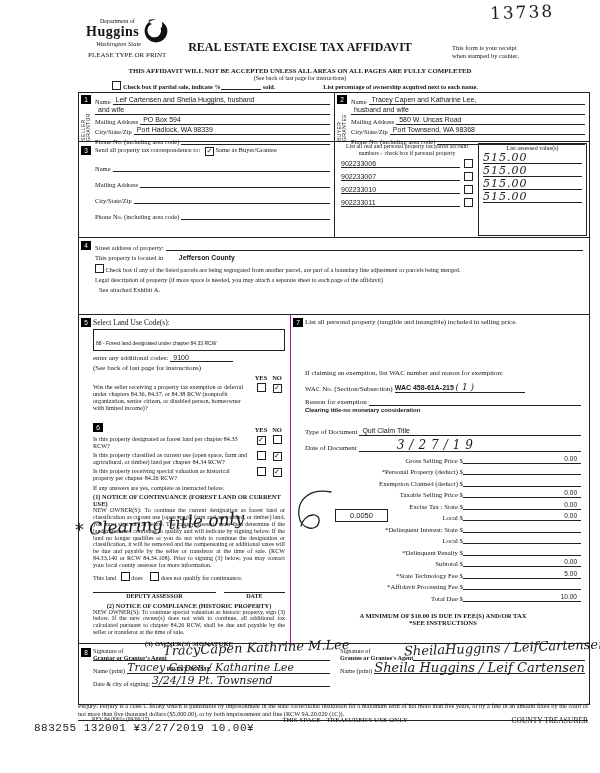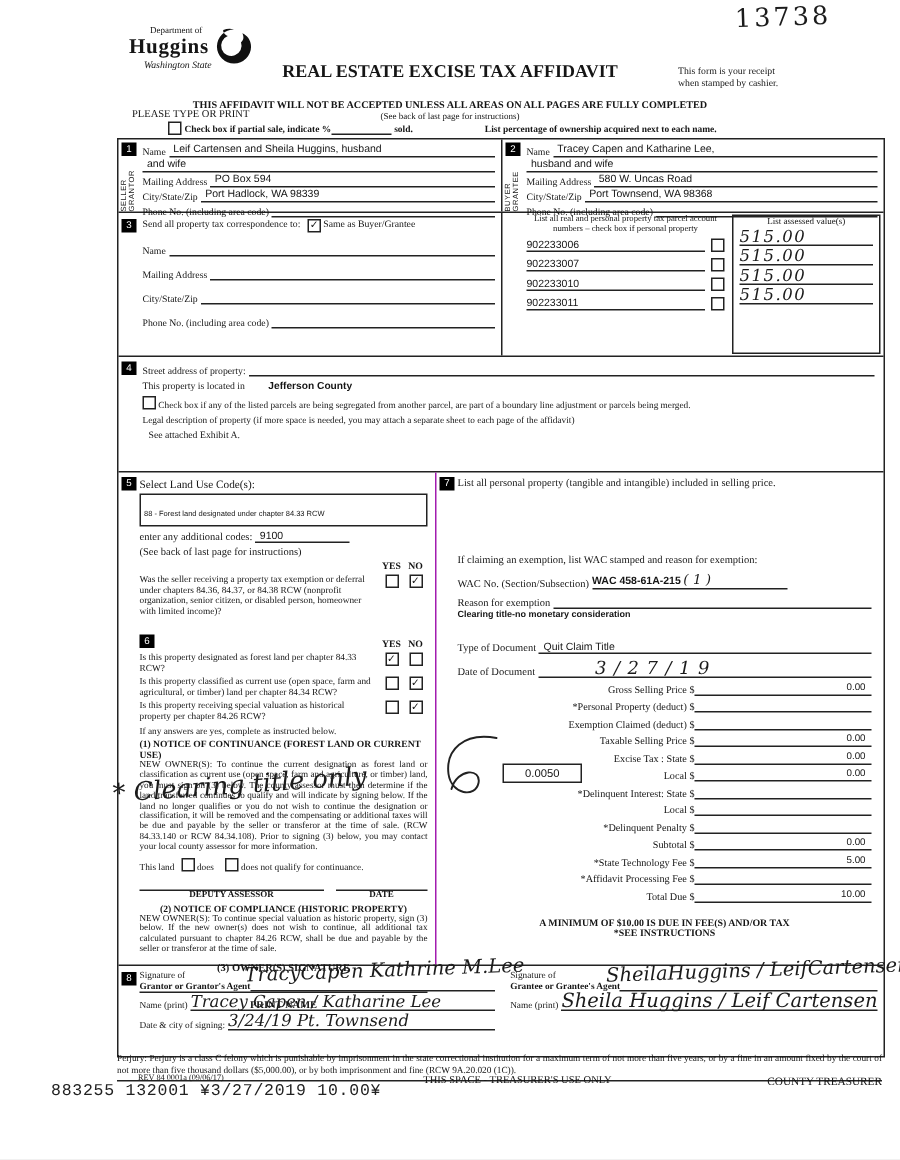--- a/index.html
+++ b/index.html
@@ -70,21 +70,21 @@
 
   <div class="abs ctr" style="left:150px;top:40px;width:300px">
     <div class="b t12">REAL ESTATE EXCISE TAX AFFIDAVIT</div>
   </div>
 
   <div class="abs t65" style="left:452px;top:44px;width:105px;line-height:1.25">
     <div>This form is your receipt</div>
     <div>when stamped by cashier.</div>
   </div>
 
-  <div class="abs t7" style="left:88px;top:72px">PLEASE TYPE OR PRINT</div>
+  <div class="abs t7" style="left:88px;top:51px">PLEASE TYPE OR PRINT</div>
 
   <div class="abs ctr b" style="left:60px;top:67px;width:480px;font-size:6.8px">THIS AFFIDAVIT WILL NOT BE ACCEPTED UNLESS ALL AREAS ON ALL PAGES ARE FULLY COMPLETED</div>
   <div class="abs ctr t6" style="left:60px;top:75px;width:480px">(See back of last page for instructions)</div>
 
   <div class="abs" style="left:112px;top:81px;width:460px;display:flex;align-items:flex-end">
     <span class="cb"></span>
     <span class="b" style="font-size:6.3px;margin-left:2px">Check box if partial sale, indicate %</span>
     <span class="ul" style="width:40px;height:7px"></span>
     <span class="b" style="font-size:6.3px;margin-left:2px">sold.</span>
     <span class="b" style="font-size:6.3px;margin-left:48px">List percentage of ownership acquired next to each name.</span>
@@ -159,21 +159,21 @@
           </div>
         <div class="fl t65" style="margin-top:7px">
             <span class="lbl">City/State/Zip</span>
             <span class="fill ul"></span>
           </div>
         <div class="fl t65" style="margin-top:7px">
             <span class="lbl">Phone No. (including area code)</span>
             <span class="fill ul"></span>
           </div>
       </div>
-      <div class="half" style="padding:1px 2px 1px 16px">
+      <div class="half" style="padding:1px 2px 1px 6px">
         <div style="display:flex;height:100%">
           <div style="width:132px">
             <div class="ctr" style="font-size:5.8px;line-height:1.15">
               <div>List all real and personal property tax parcel account</div>
               <div>numbers – check box if personal property</div>
             </div>
             <div class="fl" style="margin-top:3px">
                 <span class="ul typed" style="flex:1;font-size:7px">902233006</span>
                 <span class="cb" style="margin-left:4px"></span>
               </div>
@@ -298,21 +298,21 @@
         <div style="font-size:6.1px;line-height:1.12;text-align:justify">NEW OWNER(S): To continue special valuation as historic property, sign (3) below. If the new owner(s) does not wish to continue, all additional tax calculated pursuant to chapter 84.26 RCW, shall be due and payable by the seller or transferor at the time of sale.</div>
         <div class="ctr b t7" style="margin-top:4px">(3) OWNER(S) SIGNATURE</div>
         <div class="ul" style="height:12px"></div>
         <div class="ctr b t7" style="margin-top:4px">PRINT NAME</div>
       </div>
 
       <div style="flex:1;position:relative;padding:3px 8px 2px 14px;box-sizing:border-box">
         <span class="tab" style="top:3px">7</span>
         <div class="t7" style="width:250px;line-height:1.3">List all  personal property (tangible and intangible) included in selling price.</div>
 
-        <div class="t7" style="margin-top:42px">If claiming an exemption, list WAC stamped and reason for exemption:</div>
+        <div class="t7" style="margin-top:42px">If claiming an exemption, list WAC number and reason for exemption:</div>
         <div class="fl t7" style="margin-top:5px">
           <span class="lbl">WAC No. (Section/Subsection)</span>
           <span class="ul" style="width:130px;white-space:nowrap">
             <span class="typed b" style="font-size:7px">WAC 458-61A-215</span>
             <span class="hand" style="font-size:9px">( 1 )</span>
           </span>
         </div>
         <div class="fl t7" style="margin-top:4px">
           <span class="lbl">Reason for exemption</span>
           <span class="fill ul"></span>

